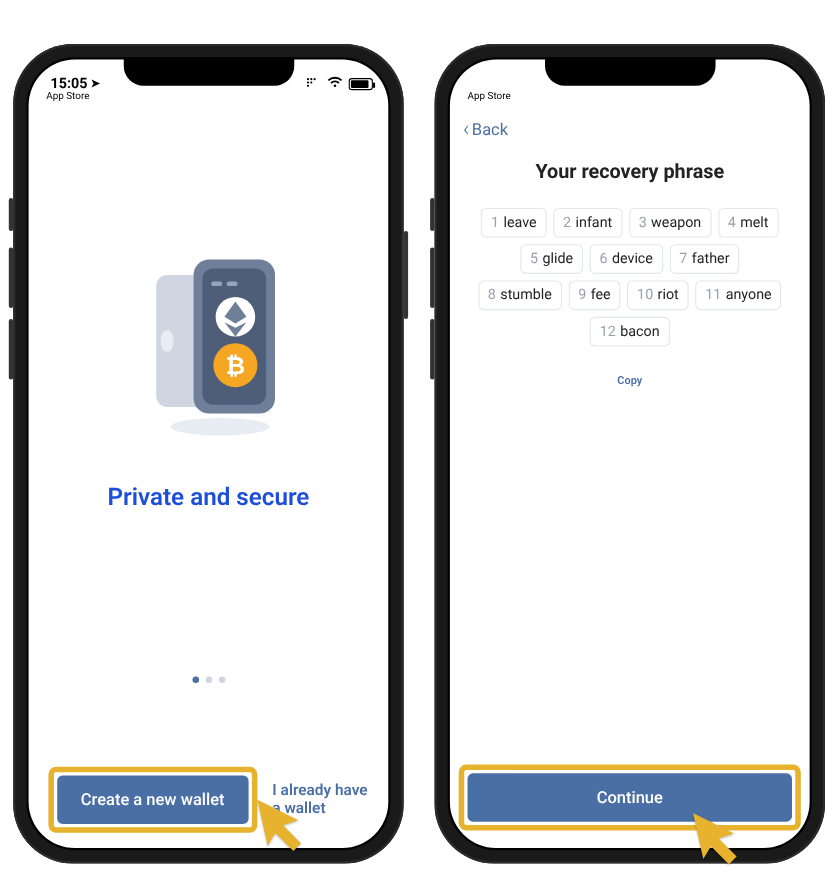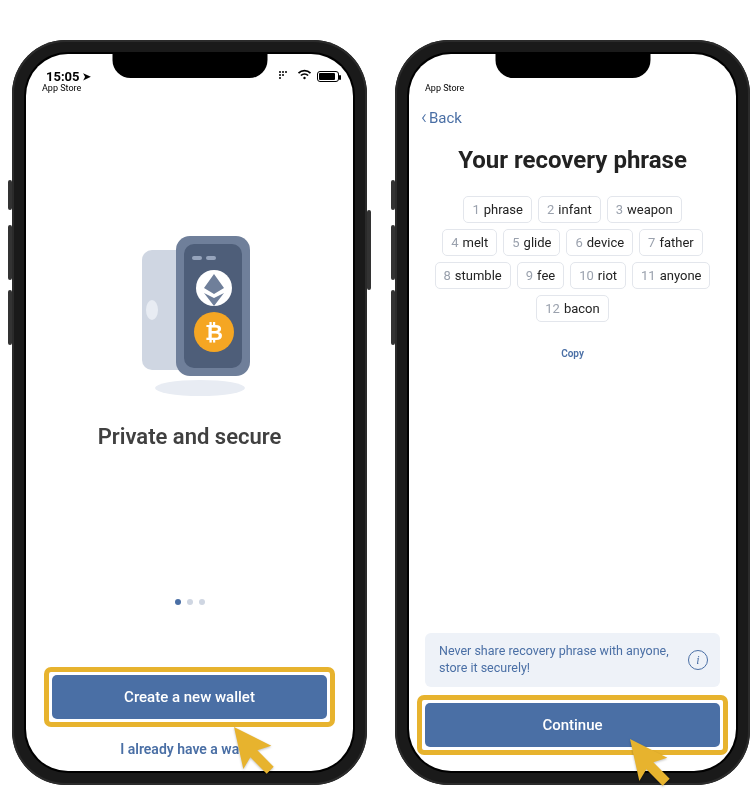--- a/index.html
+++ b/index.html
@@ -105,33 +105,33 @@
     display: flex; align-items: center;
     color: #4a6fa5;
     font-size: 15px;
     gap: 2px;
   }
   .chev { font-size: 20px; line-height: 1; position: relative; top: -1px; font-weight: 300; }
 
   
   .content { padding: 0 20px; text-align: center; }
   .vault-illus { margin-top: 130px; width: 140px; height: 170px; }
-  .h-title { margin-top: 22px; font-size: 22px; font-weight: 600; color: #404040; }
+  .h-title { margin-top: 38px; font-size: 22px; font-weight: 600; color: #1d4ed8; }
   .h-sub   { margin-top: 8px; font-size: 13.5px; color: #8a8f98; }
 
   .page-dots { margin-top: 150px; display:flex; gap:6px; justify-content:center;}
   .dot { width: 6px; height: 6px; border-radius: 50%; background:#cfd6e2;}
   .dot.active { background:#4a6fa5; }
 
   .cta-area {
     position: absolute;
     left: 0; right: 0;
     bottom: 14px;
     padding: 0 18px;
-    display:flex; flex-direction:column; align-items:center; gap: 14px;
+    display:flex; flex-direction:row; align-items:center; gap: 14px;
   }
   .primary-btn {
     width: 100%;
     height: 44px;
     background: #4a6fa5;
     color: #fff;
     border-radius: 5px;
     display:flex; align-items:center; justify-content:center;
     font-size: 15px; font-weight: 500;
   }
@@ -140,21 +140,21 @@
     padding: 3px;
     border-radius: 7px;
   }
   .secondary-link {
     color: #4a6fa5;
     font-size: 14px;
     font-weight: 600;
   }
 
   
-  .rp-title { margin-top: 8px; font-size: 24px; font-weight: 700; color: #222; }
+  .rp-title { margin-top: 8px; font-size: 18px; font-weight: 700; color: #222; }
   .rp-sub   { margin-top: 8px; font-size: 13.5px; color: #8a8f98; line-height: 1.35; padding: 0 8px;}
 
   .words {
     margin-top: 22px;
     display: flex;
     flex-wrap: wrap;
     justify-content: center;
     gap: 6px 6px;
     padding: 0 4px;
   }
@@ -315,21 +315,21 @@
             <span>Back</span>
           </div>
         </div>
 
         <div class="content">
           <div class="rp-title">Your recovery phrase</div>
 
           <div class="words" id="words">
               <div class="word">
                 <span class="n">1</span>
-                <span class="w">phrase</span>
+                <span class="w">leave</span>
               </div>
               <div class="word">
                 <span class="n">2</span>
                 <span class="w">infant</span>
               </div>
               <div class="word">
                 <span class="n">3</span>
                 <span class="w">weapon</span>
               </div>
               <div class="word">
@@ -366,24 +366,20 @@
               </div>
               <div class="word">
                 <span class="n">12</span>
                 <span class="w">bacon</span>
               </div>
             </div>
 
           <div class="copy-link">Copy</div>
         </div>
 
-        <div class="notice">
-          <span>Never share recovery phrase with anyone, store it securely!</span>
-          <span class="info-ico">i</span>
-        </div>
 
         <div class="cta-area2">
           <div class="highlight-box">
             <div class="primary-btn">Continue</div>
           </div>
         </div>
       </div>
     </div>
   </div>
 

